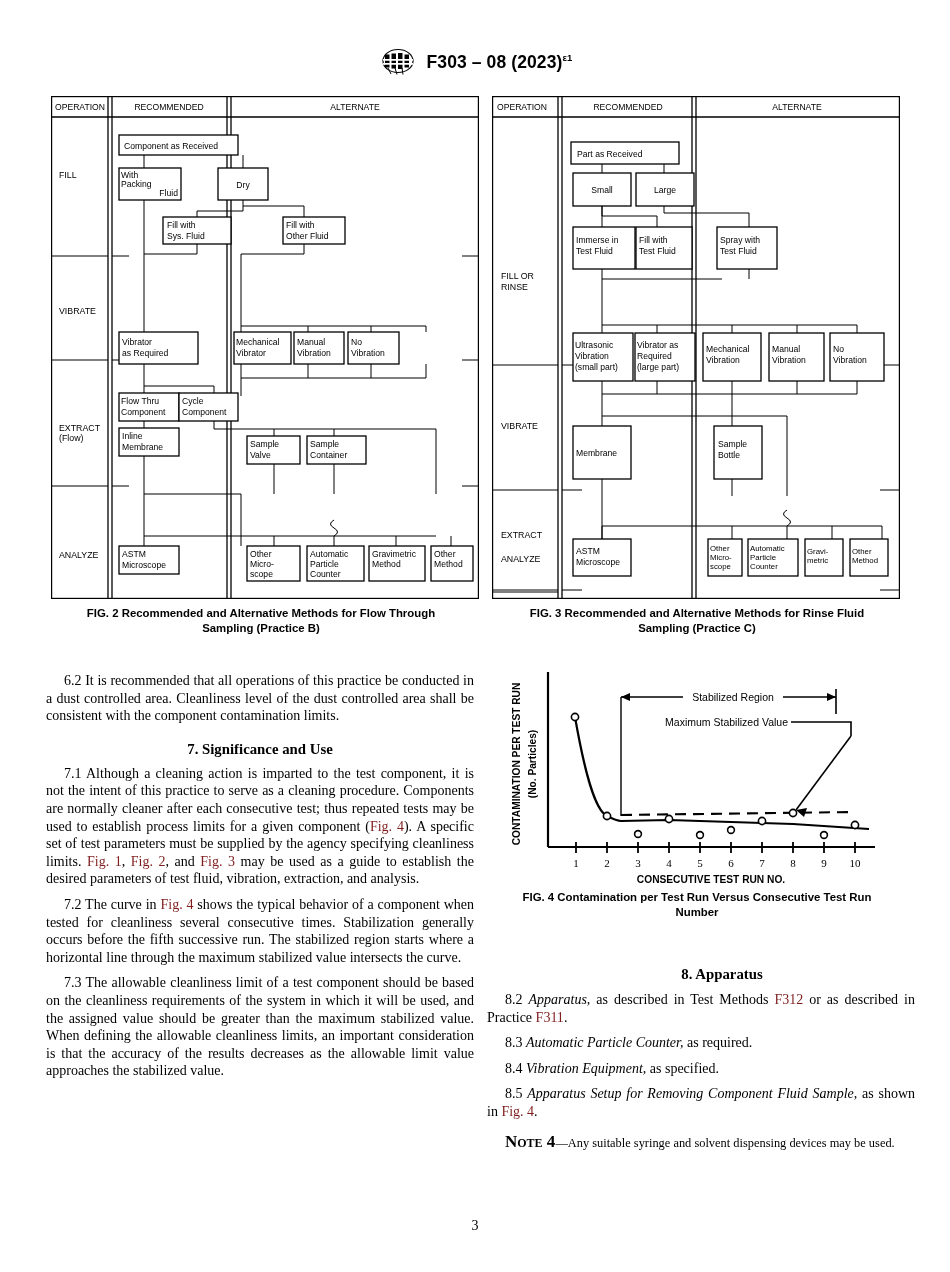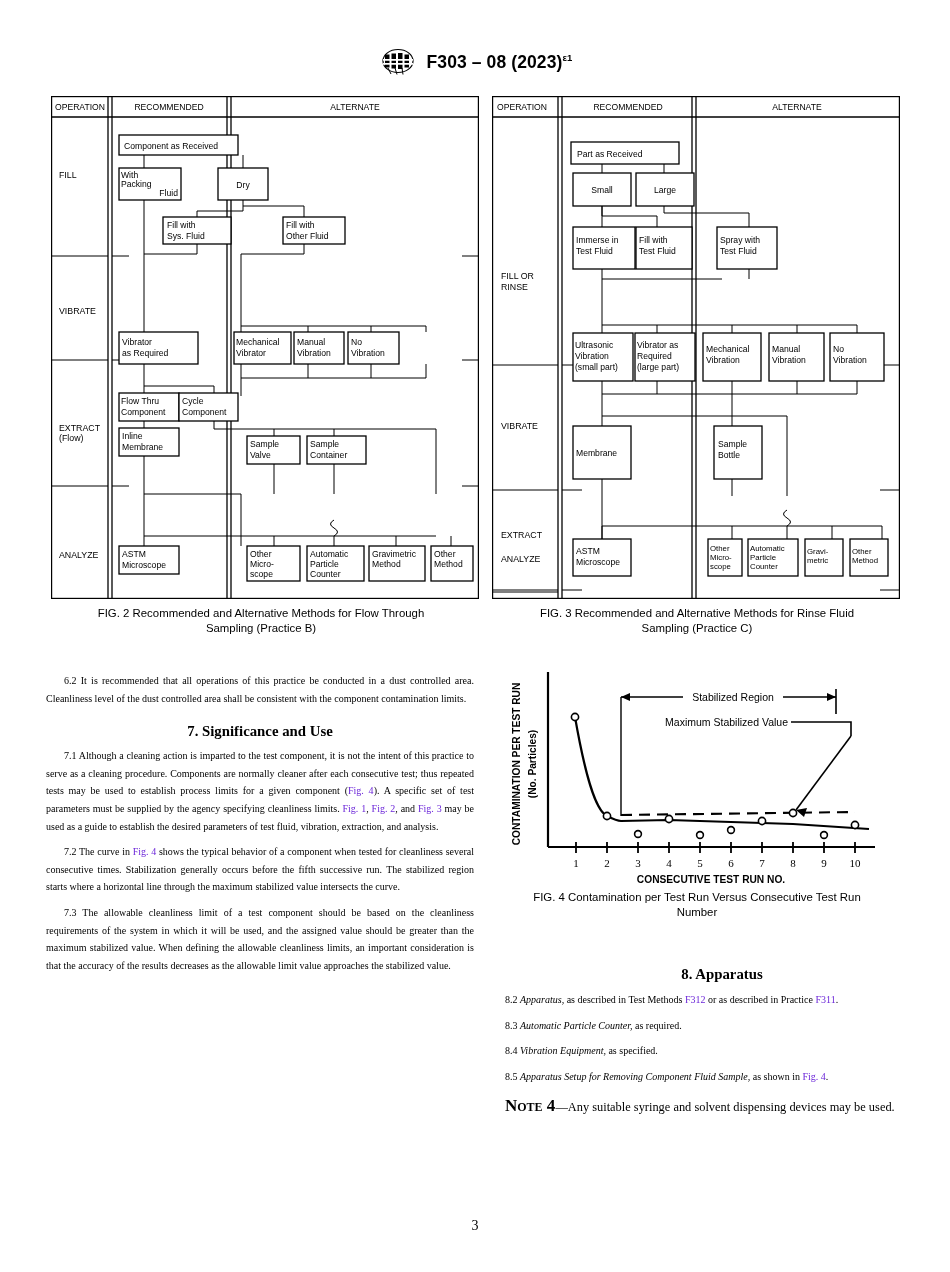--- a/index.html
+++ b/index.html
@@ -19,42 +19,42 @@
     font-weight:bold;font-size:17.5px;letter-spacing:.1px;
   }
   .header-title sup{font-size:9.5px;font-weight:bold;vertical-align:super;}
   
   .fig2-wrap{position:absolute;left:51px;top:96px;width:428px;height:503px;}
   .fig3-wrap{position:absolute;left:492px;top:96px;width:408px;height:503px;}
   .flow-svg{display:block;}
   .fig-caption{
     position:absolute;
     font-family:"Liberation Sans", sans-serif;
-    font-weight:normal;font-size:11.4px;line-height:14.6px;text-align:center;
+    font-weight:bold;font-size:11.4px;line-height:14.6px;text-align:center;
   }
   #fig2-caption{left:40px;top:606px;width:442px;}
   #fig3-caption{left:482px;top:606px;width:430px;}
   #fig4-caption{left:482px;top:890px;width:430px;}
   
   .fig4-wrap{position:absolute;left:503px;top:664px;width:398px;height:222px;}
   
   .col{position:absolute;width:428px;}
   .col-left{left:46px;top:672px;}
   .col-right{left:487px;top:966px;}
   p.body{
-    margin:0 0 2px 0;font-size:10px;line-height:17.6px;
+    margin:0 0 2px 0;font-size:14px;line-height:17.6px;
     text-align:justify;text-justify:inter-word;
     text-indent:18px;
   }
   p.body.spaced{margin-top:8px;}
   h3.sec{
     font-family:"Liberation Serif", serif;
     font-weight:bold;font-size:14.8px;margin:16px 0 7px 0;text-indent:0;text-align:center;
   }
-  .lnk{color:#6d28d9;}
+  .lnk{color:#7f1d1d;}
   .ital{font-style:italic;}
   p.note{
     margin:13px 0 0 0;font-size:12.4px;line-height:15px;
     text-align:justify;text-indent:18px;
   }
   .smallcaps{font-variant:small-caps;font-size:17px;font-weight:bold;}
   .page-number{
     position:absolute;left:0;top:1218px;width:950px;text-align:center;
     font-size:14px;
   }

